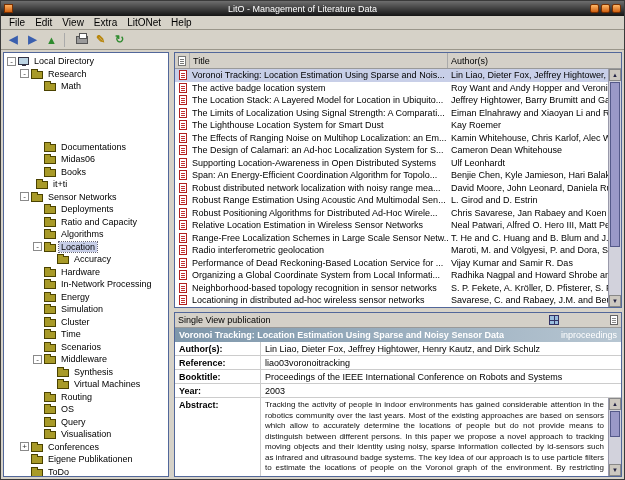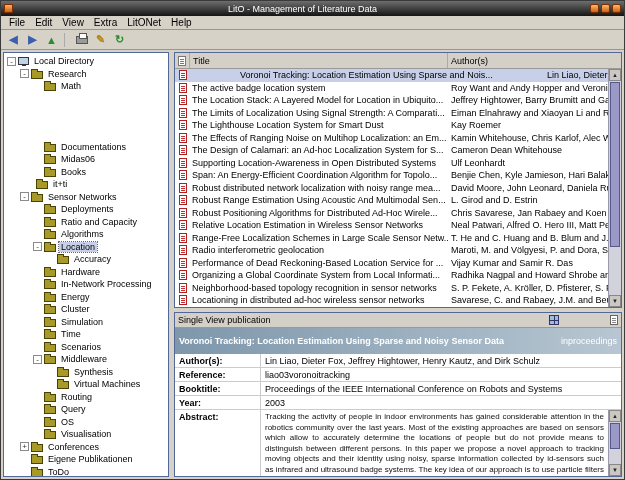--- a/index.html
+++ b/index.html
@@ -43,21 +43,21 @@
   .ic-conflict::before{content:"!";}
   
   .table-panel{height:256px;flex:none;border:1px solid var(--accent,#52679a);background:#fff;display:flex;flex-direction:column;position:relative;overflow:hidden;}
   .tbl-header{height:16px;flex:none;display:flex;background:#d4d0c8;border-bottom:1px solid #999;font-size:9px;color:#000;}
   .th{border-right:1px solid #aaa;display:flex;align-items:center;padding-left:3px;overflow:hidden;}
   .th-icon{width:15px;flex:none;justify-content:center;padding-left:0;}
   .th-title{width:258px;flex:none;}
   .th-authors{flex:1;border-right:none;}
   .tbl-body{flex:1;overflow:hidden;}
   .tbl-row{height:12.5px;display:flex;align-items:center;font-size:9px;color:#000;}
-  .tbl-row.selected{background:var(--selection,#c8cfe8);gap:48px;}
+  .tbl-row.selected{background:var(--selection,#c8cfe8);}
   .cell-icon{width:15px;flex:none;display:flex;justify-content:center;}
   .cell-title{width:258px;flex:none;overflow:hidden;white-space:nowrap;padding-left:2px;}
   .cell-authors{flex:1;overflow:hidden;white-space:nowrap;padding-left:3px;padding-right:14px;}
   .ic-doc{width:8px;height:10px;background:#fff;border:1px solid #b02020;position:relative;}
   .ic-doc::before{content:"";position:absolute;left:1px;top:2px;width:4px;height:1px;background:#c03030;box-shadow:0 2px 0 #c03030,0 4px 0 #c03030;}
   .ic-doc.gray{border-color:#777;}
   .ic-doc.gray::before{background:#777;box-shadow:0 2px 0 #777,0 4px 0 #777;}
   
   .vscroll{position:absolute;right:0;width:13px;background:#d2d2dc;border-left:1px solid #99a;}
   .sb-btn{position:absolute;left:0;width:12px;height:12px;background:#ccc8c0;border:1px solid #888;font-size:6px;line-height:10px;text-align:center;color:#224;}
@@ -68,21 +68,21 @@
   .splitter-h{height:4px;flex:none;}
   
   .detail-panel{flex:1;border:1px solid var(--accent,#52679a);background:#fff;display:flex;flex-direction:column;overflow:hidden;}
   .detail-titlebar{height:15px;flex:none;background:#d4d0c8;border-bottom:1px solid #999;display:flex;align-items:center;font-size:9px;padding:0 3px;color:#000;gap:47px;}
   .detail-titlebar .spacer{flex:1;}
   .ic-grid{width:10px;height:10px;border:1px solid #336;background:#9bbede;position:relative;margin-left:3px;flex:none;}
   .ic-grid::before{content:"";position:absolute;left:0;right:0;top:4px;height:1px;background:#336;}
   .ic-grid::after{content:"";position:absolute;top:0;bottom:0;left:4px;width:1px;background:#336;}
   .ic-page{width:8px;height:10px;background:#fff;border:1px solid #666;position:relative;margin-left:4px;flex:none;}
   .ic-page::before{content:"";position:absolute;left:1px;top:2px;width:4px;height:1px;background:#888;box-shadow:0 2px 0 #888,0 4px 0 #888;}
-  .pub-header{height:26px;flex:none;background:linear-gradient(90deg,var(--pubheader,#7e97ab),#b7c6d2);color:#fff;display:flex;align-items:center;font-size:9px;padding:0 4px;white-space:nowrap;overflow:hidden;}
+  .pub-header{height:14px;flex:none;background:linear-gradient(90deg,var(--pubheader,#7e97ab),#b7c6d2);color:#fff;display:flex;align-items:center;font-size:9px;padding:0 4px;white-space:nowrap;overflow:hidden;}
   .pub-title{font-weight:bold;overflow:hidden;}
   .pub-type{margin-left:auto;padding-left:8px;flex:none;}
   .field-row{height:14px;flex:none;display:flex;align-items:center;border-bottom:1px solid #ccc;font-size:9px;color:#000;}
   .field-label{width:86px;flex:none;font-weight:bold;padding-left:4px;border-right:1px solid #ccc;align-self:stretch;display:flex;align-items:center;}
   .abstract-row{flex:1;display:flex;font-size:9px;position:relative;overflow:hidden;color:#000;}
   .field-value{flex:1;padding-left:4px;white-space:nowrap;overflow:hidden;}
   .abstract-label{width:86px;flex:none;font-weight:bold;padding:2px 0 0 4px;border-right:1px solid #ccc;}
   .abstract-text{flex:1;font-size:8px;line-height:10.5px;padding:2px 17px 2px 4px;text-align:justify;color:#111;overflow:hidden;}
 </style>
 </head>
@@ -196,30 +196,30 @@
           <span class="tree-label">In-Network Processing</span>
         </div>
         <div class="tree-row" style="padding-left: 29px;">
           <span class="tree-toggle-space"></span>
           <span class="ic-folder"></span>
           <span class="tree-label">Energy</span>
         </div>
         <div class="tree-row" style="padding-left: 29px;">
           <span class="tree-toggle-space"></span>
           <span class="ic-folder"></span>
+          <span class="tree-label">Simulation</span>
+        </div>
+        <div class="tree-row" style="padding-left: 29px;">
+          <span class="tree-toggle-space"></span>
+          <span class="ic-folder"></span>
           <span class="tree-label">Cluster</span>
         </div>
         <div class="tree-row" style="padding-left: 29px;">
           <span class="tree-toggle-space"></span>
           <span class="ic-folder"></span>
-          <span class="tree-label">Simulation</span>
-        </div>
-        <div class="tree-row" style="padding-left: 29px;">
-          <span class="tree-toggle-space"></span>
-          <span class="ic-folder"></span>
           <span class="tree-label">Time</span>
         </div>
         <div class="tree-row" style="padding-left: 29px;">
           <span class="tree-toggle-space"></span>
           <span class="ic-folder"></span>
           <span class="tree-label">Scenarios</span>
         </div>
         <div class="tree-row" style="padding-left: 29px;">
           <span class="tree-toggle">-</span>
           <span class="ic-folder"></span>
@@ -236,26 +236,26 @@
           <span class="tree-label">Virtual Machines</span>
         </div>
         <div class="tree-row" style="padding-left: 29px;">
           <span class="tree-toggle-space"></span>
           <span class="ic-folder"></span>
           <span class="tree-label">Routing</span>
         </div>
         <div class="tree-row" style="padding-left: 29px;">
           <span class="tree-toggle-space"></span>
           <span class="ic-folder"></span>
+          <span class="tree-label">OS</span>
+        </div>
+        <div class="tree-row" style="padding-left: 29px;">
+          <span class="tree-toggle-space"></span>
+          <span class="ic-folder"></span>
           <span class="tree-label">Query</span>
-        </div>
-        <div class="tree-row" style="padding-left: 29px;">
-          <span class="tree-toggle-space"></span>
-          <span class="ic-folder"></span>
-          <span class="tree-label">OS</span>
         </div>
         <div class="tree-row" style="padding-left: 29px;">
           <span class="tree-toggle-space"></span>
           <span class="ic-folder"></span>
           <span class="tree-label">Visualisation</span>
         </div>
         <div class="tree-row" style="padding-left: 16px;">
           <span class="tree-toggle">+</span>
           <span class="ic-folder"></span>
           <span class="tree-label">Conferences</span>

